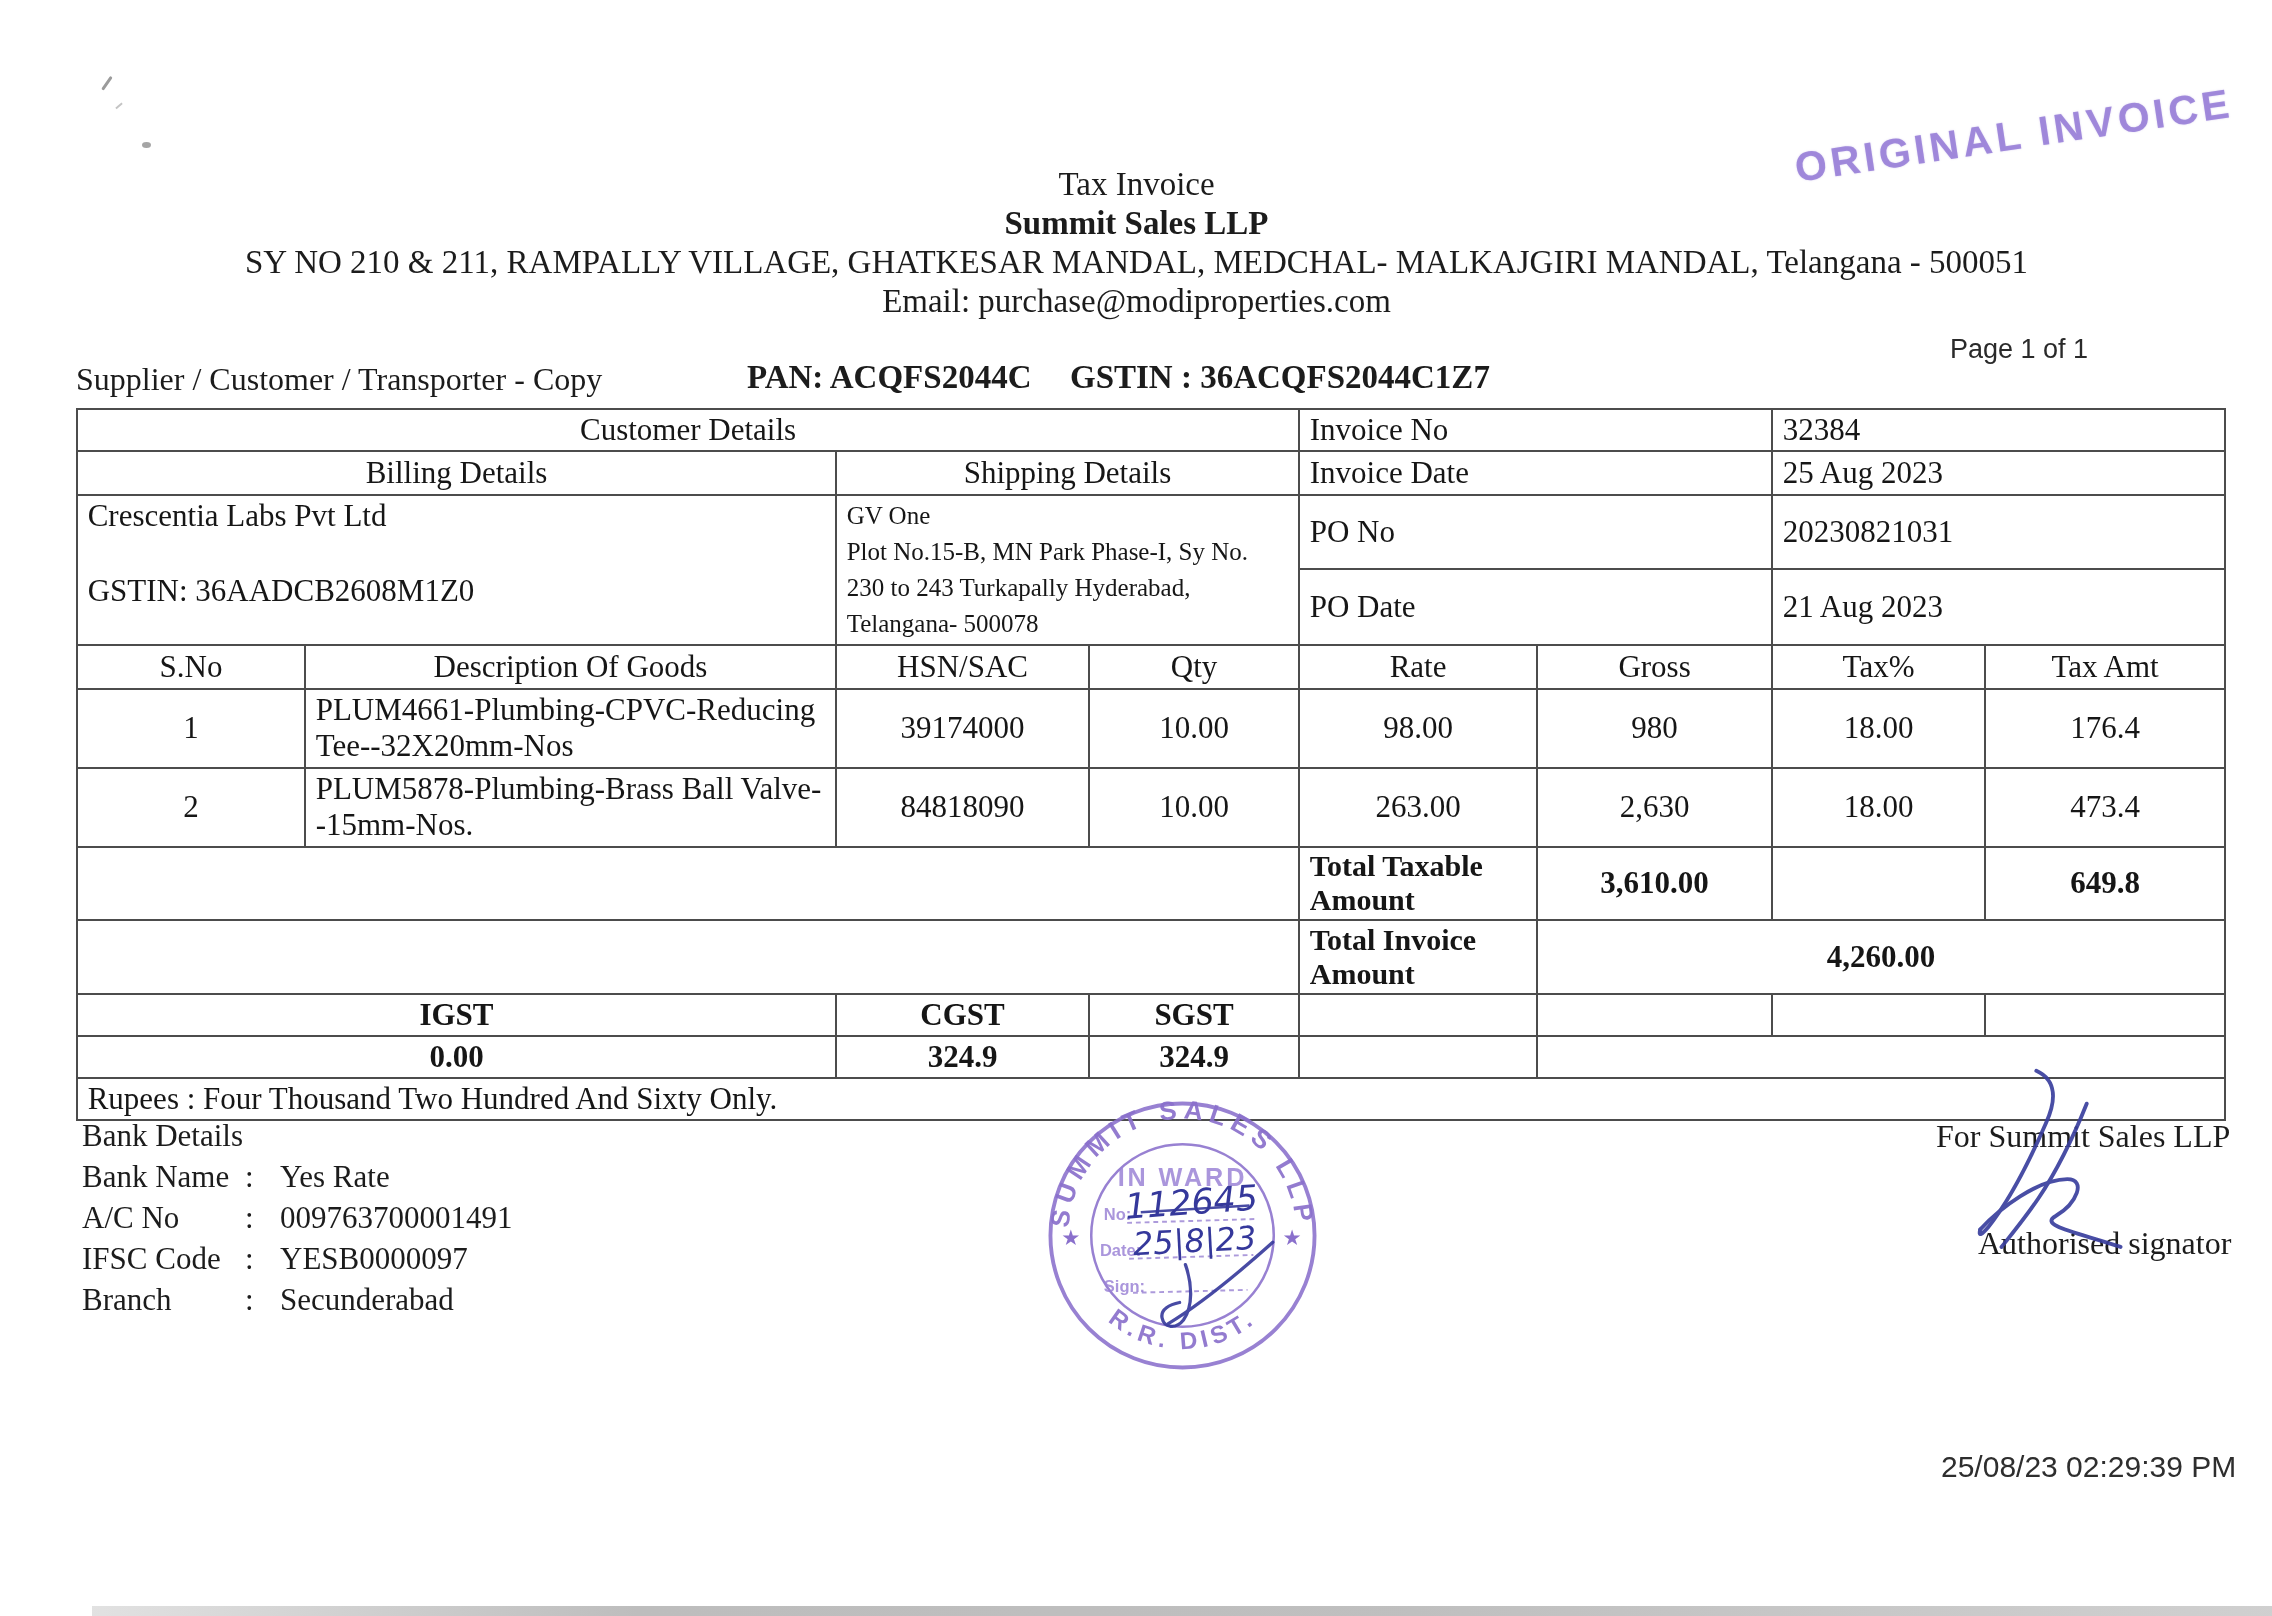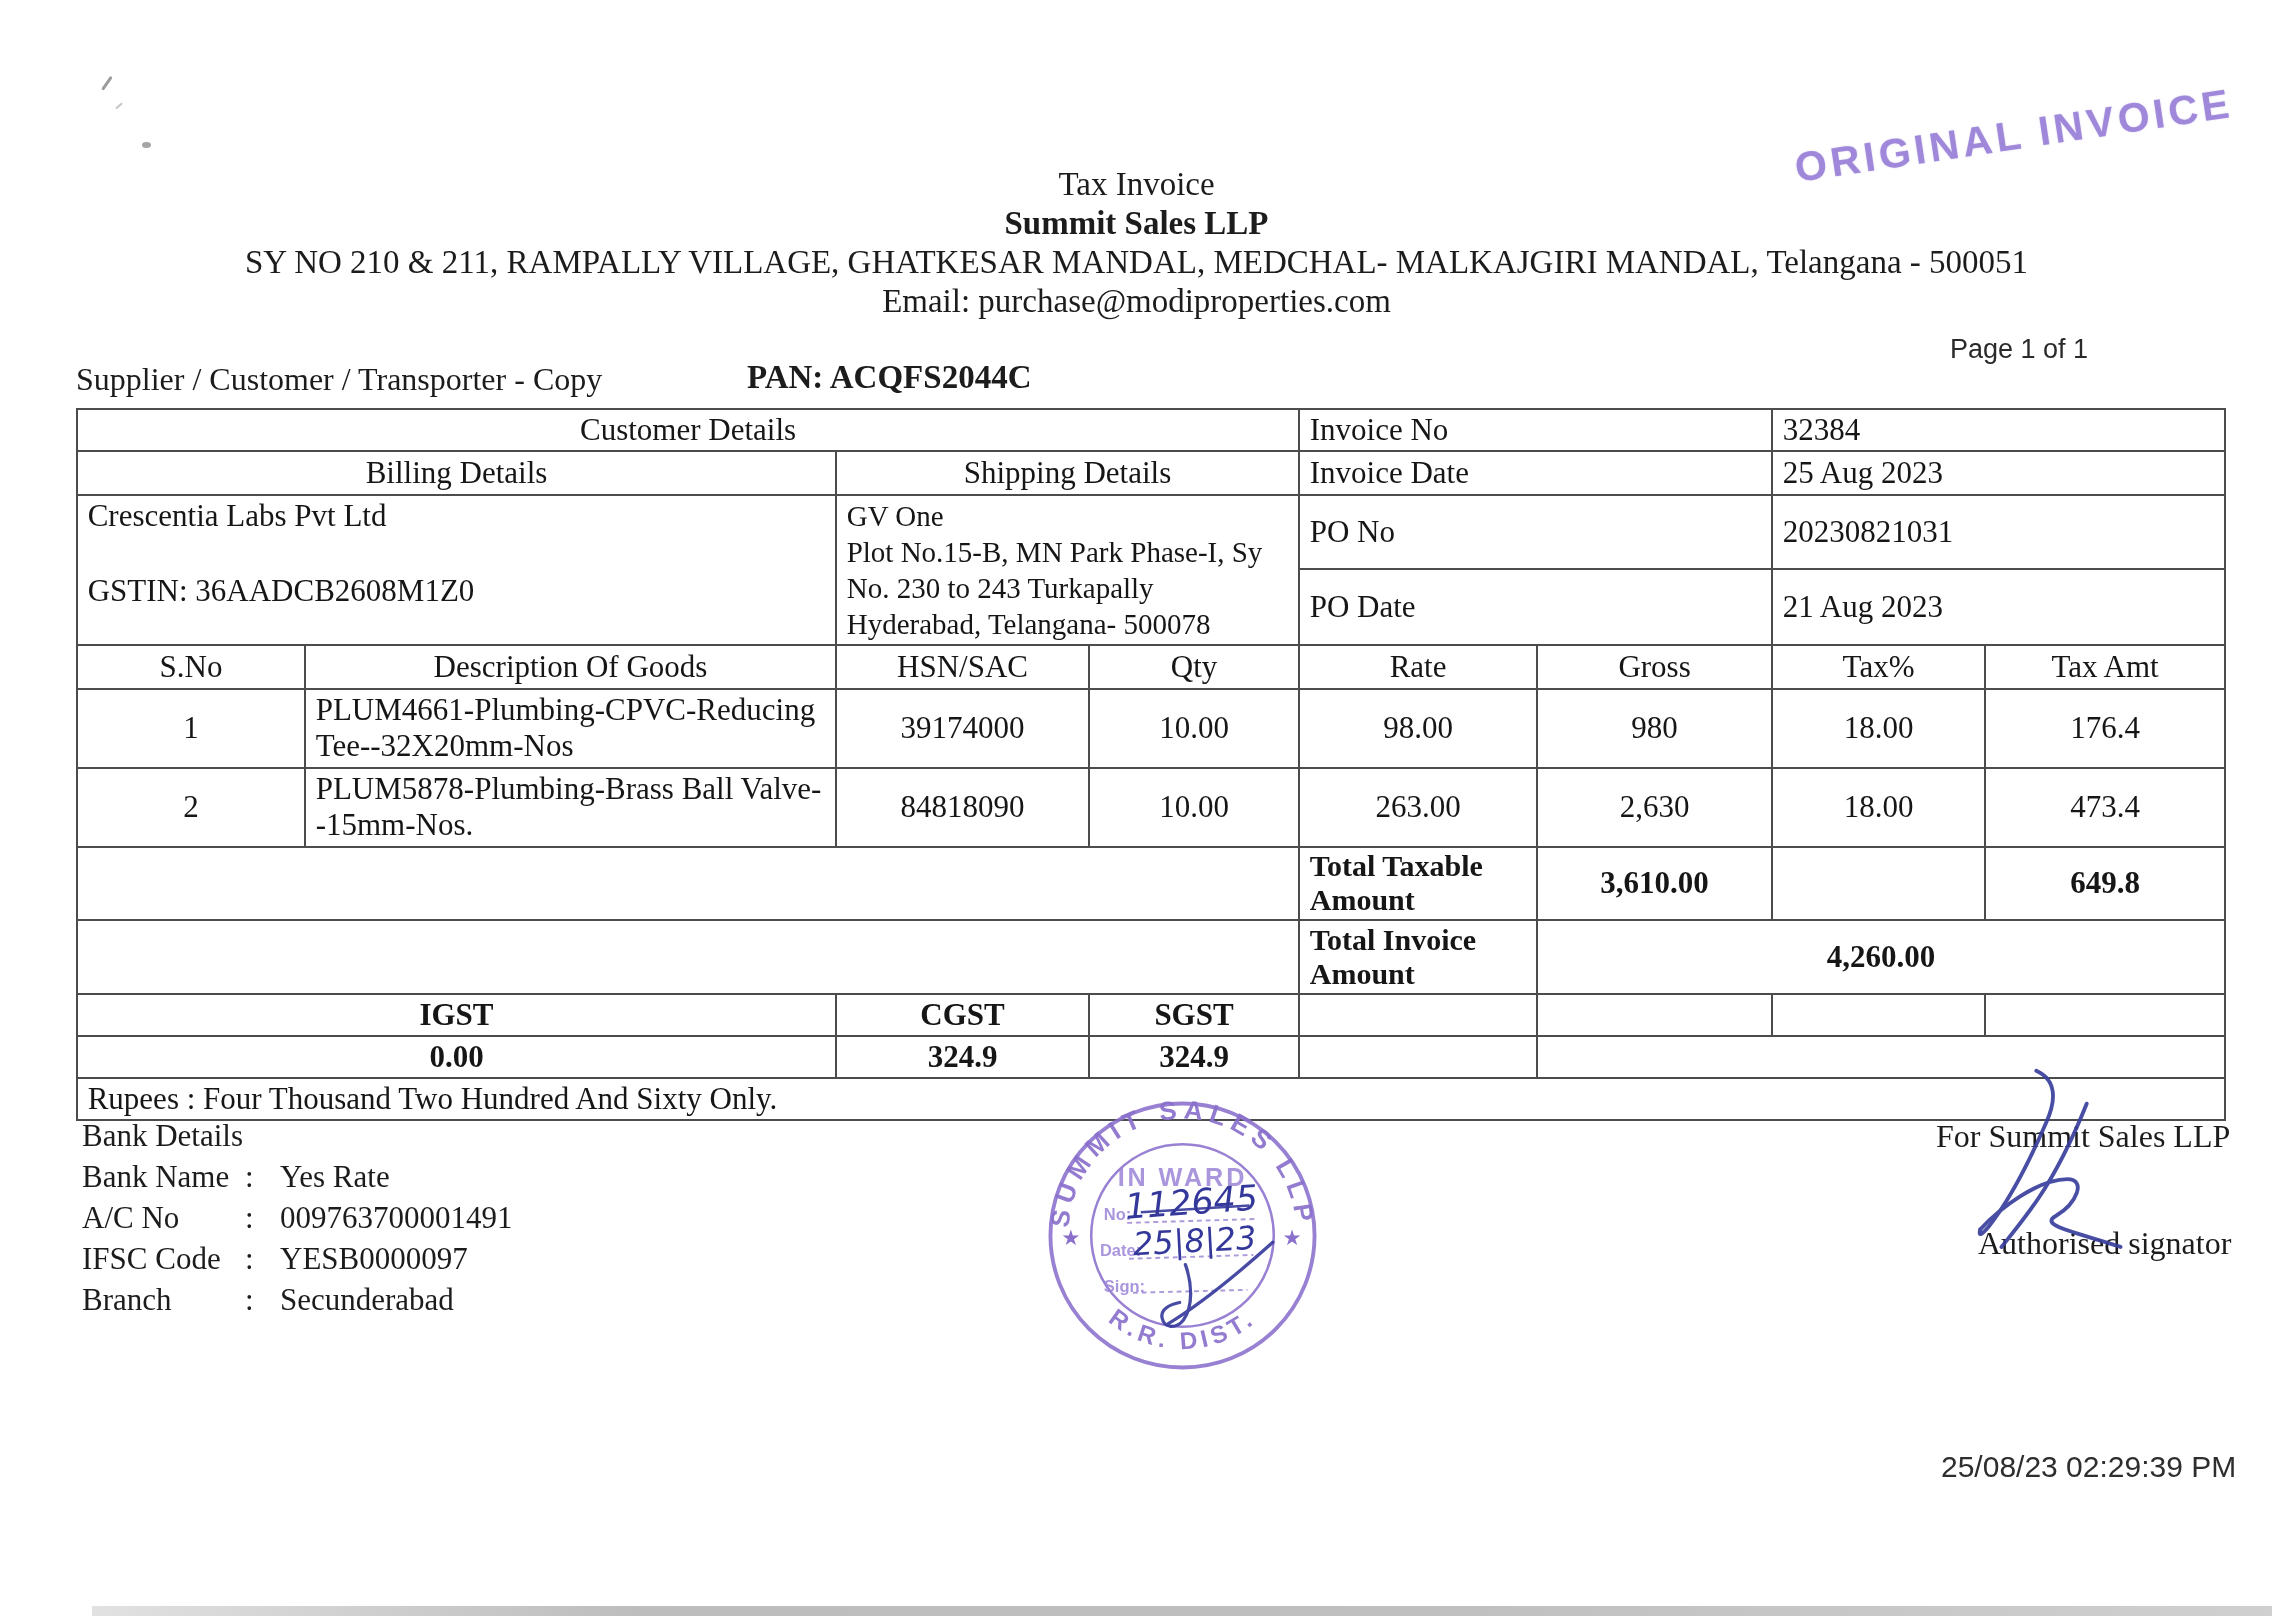--- a/index.html
+++ b/index.html
@@ -71,20 +71,21 @@
     <div>Tax Invoice</div>
     <div class="company">Summit Sales LLP</div>
     <div>SY NO 210 &amp; 211, RAMPALLY VILLAGE, GHATKESAR MANDAL, MEDCHAL- MALKAJGIRI MANDAL, Telangana - 500051</div>
     <div>Email: purchase@modiproperties.com</div>
   </div>
 
   <div class="abs page-indicator">Page 1 of 1</div>
 
   <div class="abs copyline">Supplier / Customer / Transporter - Copy</div>
   <div class="abs panline">PAN: ACQFS2044C</div>
+  <div class="abs gstline">GSTIN : 36ACQFS2044C1Z7</div>
 
   <table class="inv">
     <colgroup>
       <col style="width:228px">
         <col style="width:531px">
         <col style="width:253px">
         <col style="width:210px">
       <col style="width:238px">
         <col style="width:235px">
         <col style="width:213px">
@@ -100,21 +101,21 @@
       <td colspan="2" class="c">Billing Details</td>
       <td colspan="2" class="c">Shipping Details</td>
       <td colspan="2">Invoice Date</td>
       <td colspan="2">25 Aug 2023</td>
     </tr>
     <tr style="height:73px">
       <td colspan="2" rowspan="2" class="top">
         <div>Crescentia Labs Pvt Ltd</div>
         <div class="gstin-gap">GSTIN: 36AADCB2608M1Z0</div>
       </td>
-      <td colspan="2" rowspan="2" class="top" style="font-size:29px">
+      <td colspan="2" rowspan="2" class="top" style="font-size:25px">
         <div class="addr-line">GV One</div>
         <div class="addr-line">Plot No.15-B, MN Park Phase-I, Sy No. 230 to 243 Turkapally Hyderabad, Telangana- 500078</div>
       </td>
       <td colspan="2">PO No</td>
       <td colspan="2">20230821031</td>
     </tr>
     <tr style="height:74px">
       <td colspan="2">PO Date</td>
       <td colspan="2">21 Aug 2023</td>
     </tr>

